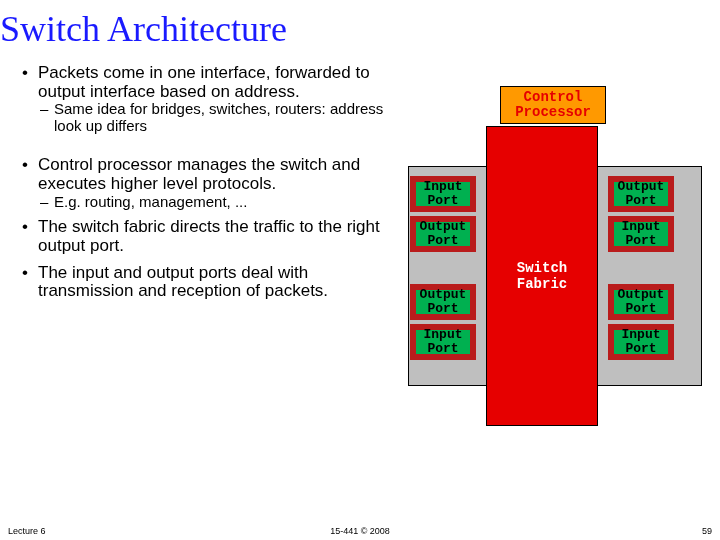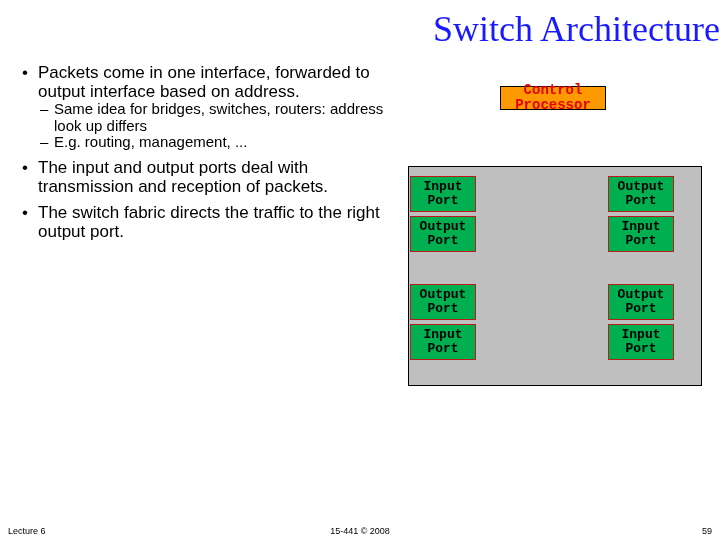--- a/index.html
+++ b/index.html
@@ -5,21 +5,21 @@
   * { box-sizing: border-box; margin: 0; padding: 0; }
   body {
     width: 720px;
     height: 540px;
     background: #fff;
     font-family: "Trebuchet MS", "Arial", sans-serif;
     position: relative;
     overflow: hidden;
   }
   .title {
-    text-align: right;
+    text-align: left;
     color: #1a1aff;
     font-family: "Comic Sans MS", "Trebuchet MS", cursive;
     font-size: 36px;
     font-weight: normal;
     padding-top: 8px;
     padding-bottom: 6px;
   }
   .content {
     display: flex;
     padding: 0 18px 0 22px;
@@ -64,21 +64,21 @@
     top: 40px;
     right: 0;
     height: 220px;
     background: #bfbfbf;
     border: 1px solid #000;
   }
   .portbox {
     position: absolute;
     width: 66px;
     height: 36px;
-    border: 1px solid #b91c1c;
+    border: 6px solid #b91c1c;
     text-align: center;
     font-family: "Courier New", monospace;
     font-weight: bold;
     font-size: 13px;
     line-height: 1.1;
     display: flex;
     align-items: center;
     justify-content: center;
     white-space: pre-line;
   }
@@ -99,21 +99,21 @@
     display: flex;
     align-items: center;
     justify-content: center;
     white-space: pre-line;
   }
   .ctrl {
     position: absolute;
     left: 108px;
     top: -40px;
     width: 106px;
-    height: 24px;
+    height: 38px;
     background: #ff9900;
     border: 1px solid #000;
     color: #e60000;
     font-family: "Courier New", monospace;
     font-weight: bold;
     font-size: 14px;
     text-align: center;
     line-height: 1.1;
     display: flex;
     align-items: center;
@@ -135,29 +135,32 @@
 </style>
 </head>
 <body>
 
 <h1 class="title">Switch Architecture</h1>
 
 <div class="content">
   <div class="textcol">
     <div class="bullet">Packets come in one interface, forwarded to output interface based on address.</div>
     <div class="sub">Same idea for bridges, switches, routers: address look up differs</div>
+    <div class="bullet" style="margin-top:22px">Control processor manages the switch and executes higher level protocols.</div>
     <div class="sub">E.g. routing, management, ...</div>
+    <div class="bullet">The switch fabric directs the traffic to the right output port.</div>
     <div class="bullet">The input and output ports deal with transmission and reception of packets.</div>
-    <div class="bullet">The switch fabric directs the traffic to the right output port.</div>
   </div>
 
   <div class="diagram">
     <div class="gray-bg"></div>
     <div class="ctrl">Control
 Processor</div>
+    <div class="fabric">Switch
+Fabric</div>
 
     <div class="portbox green" style="left:18px; top:50px">Input
 Port</div>
     <div class="portbox green" style="left:18px; top:90px">Output
 Port</div>
     <div class="portbox green" style="left:18px; top:158px">Output
 Port</div>
     <div class="portbox green" style="left:18px; top:198px">Input
 Port</div>
 

